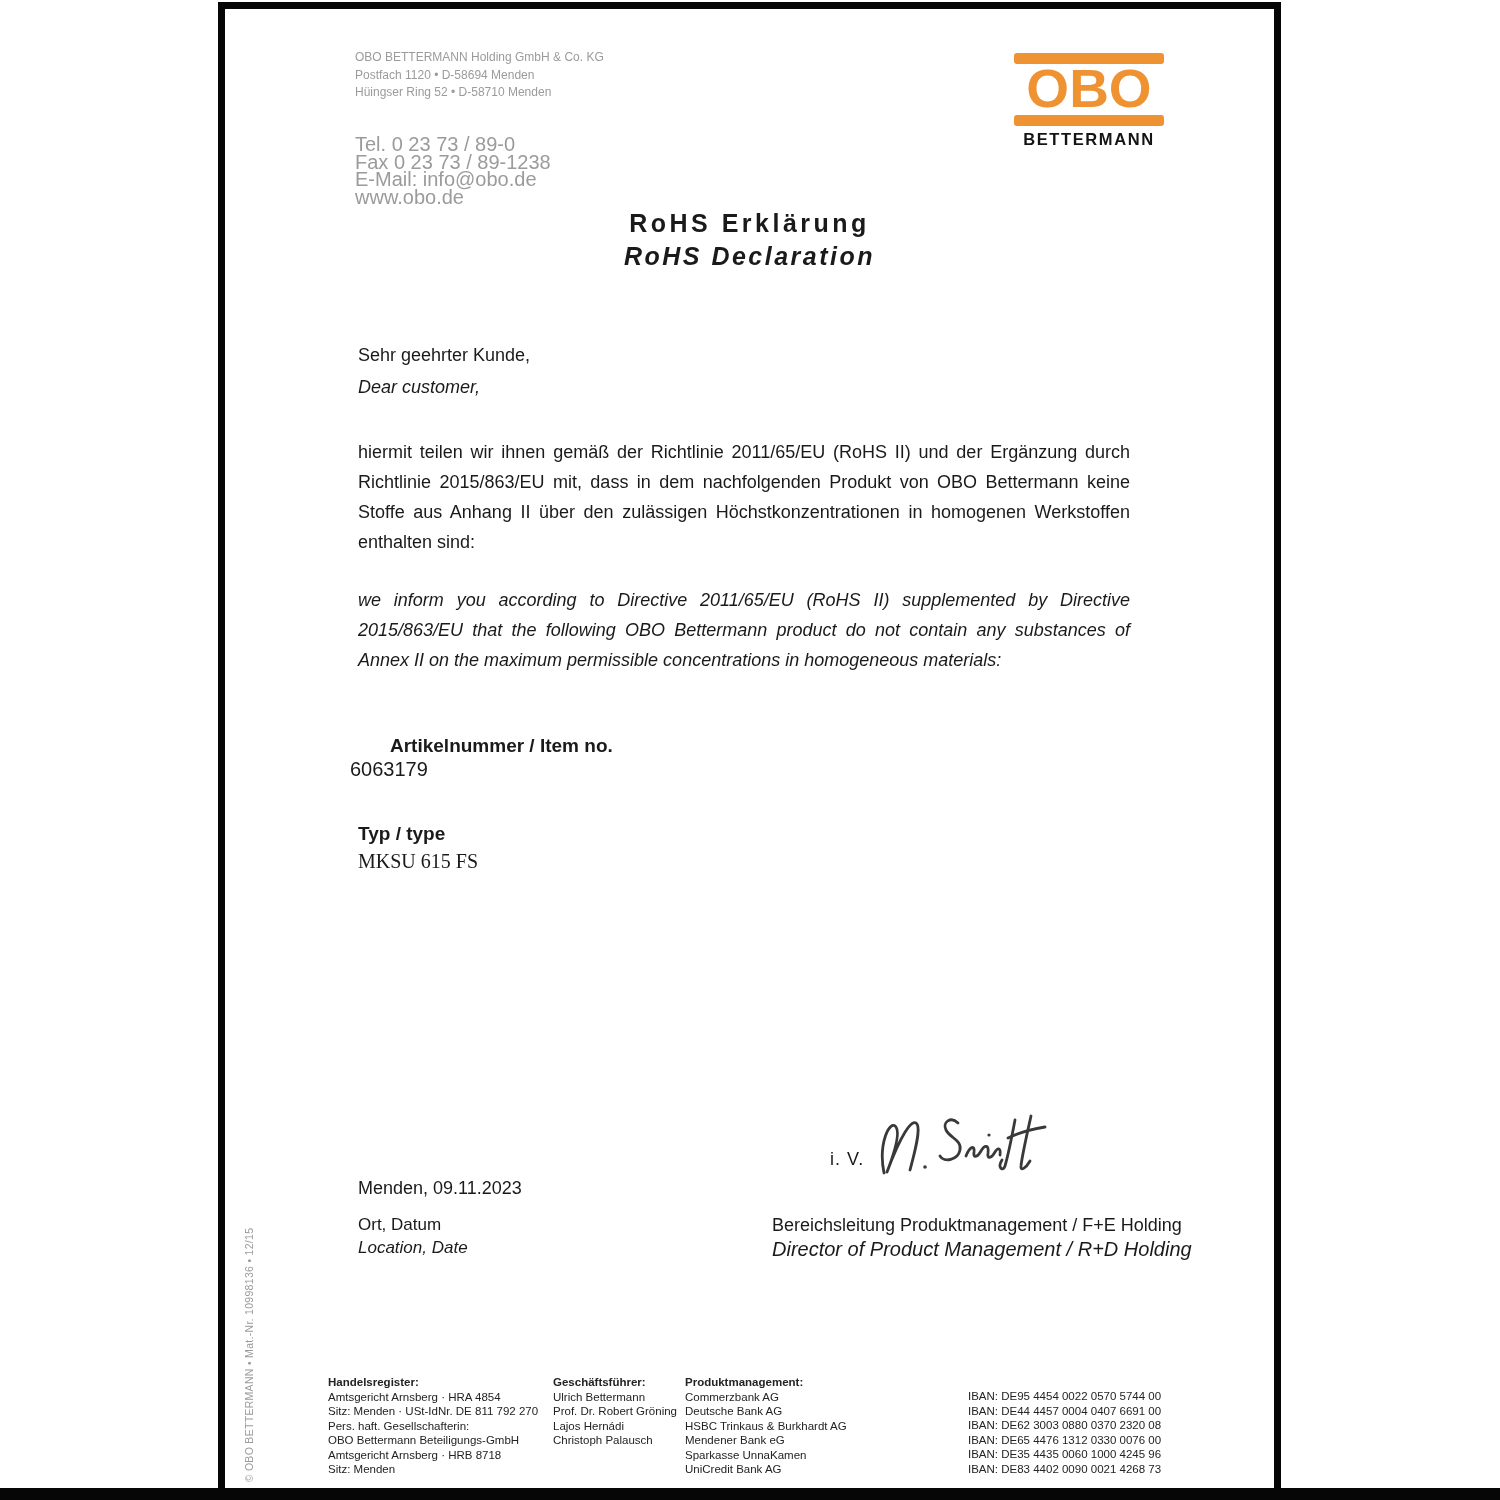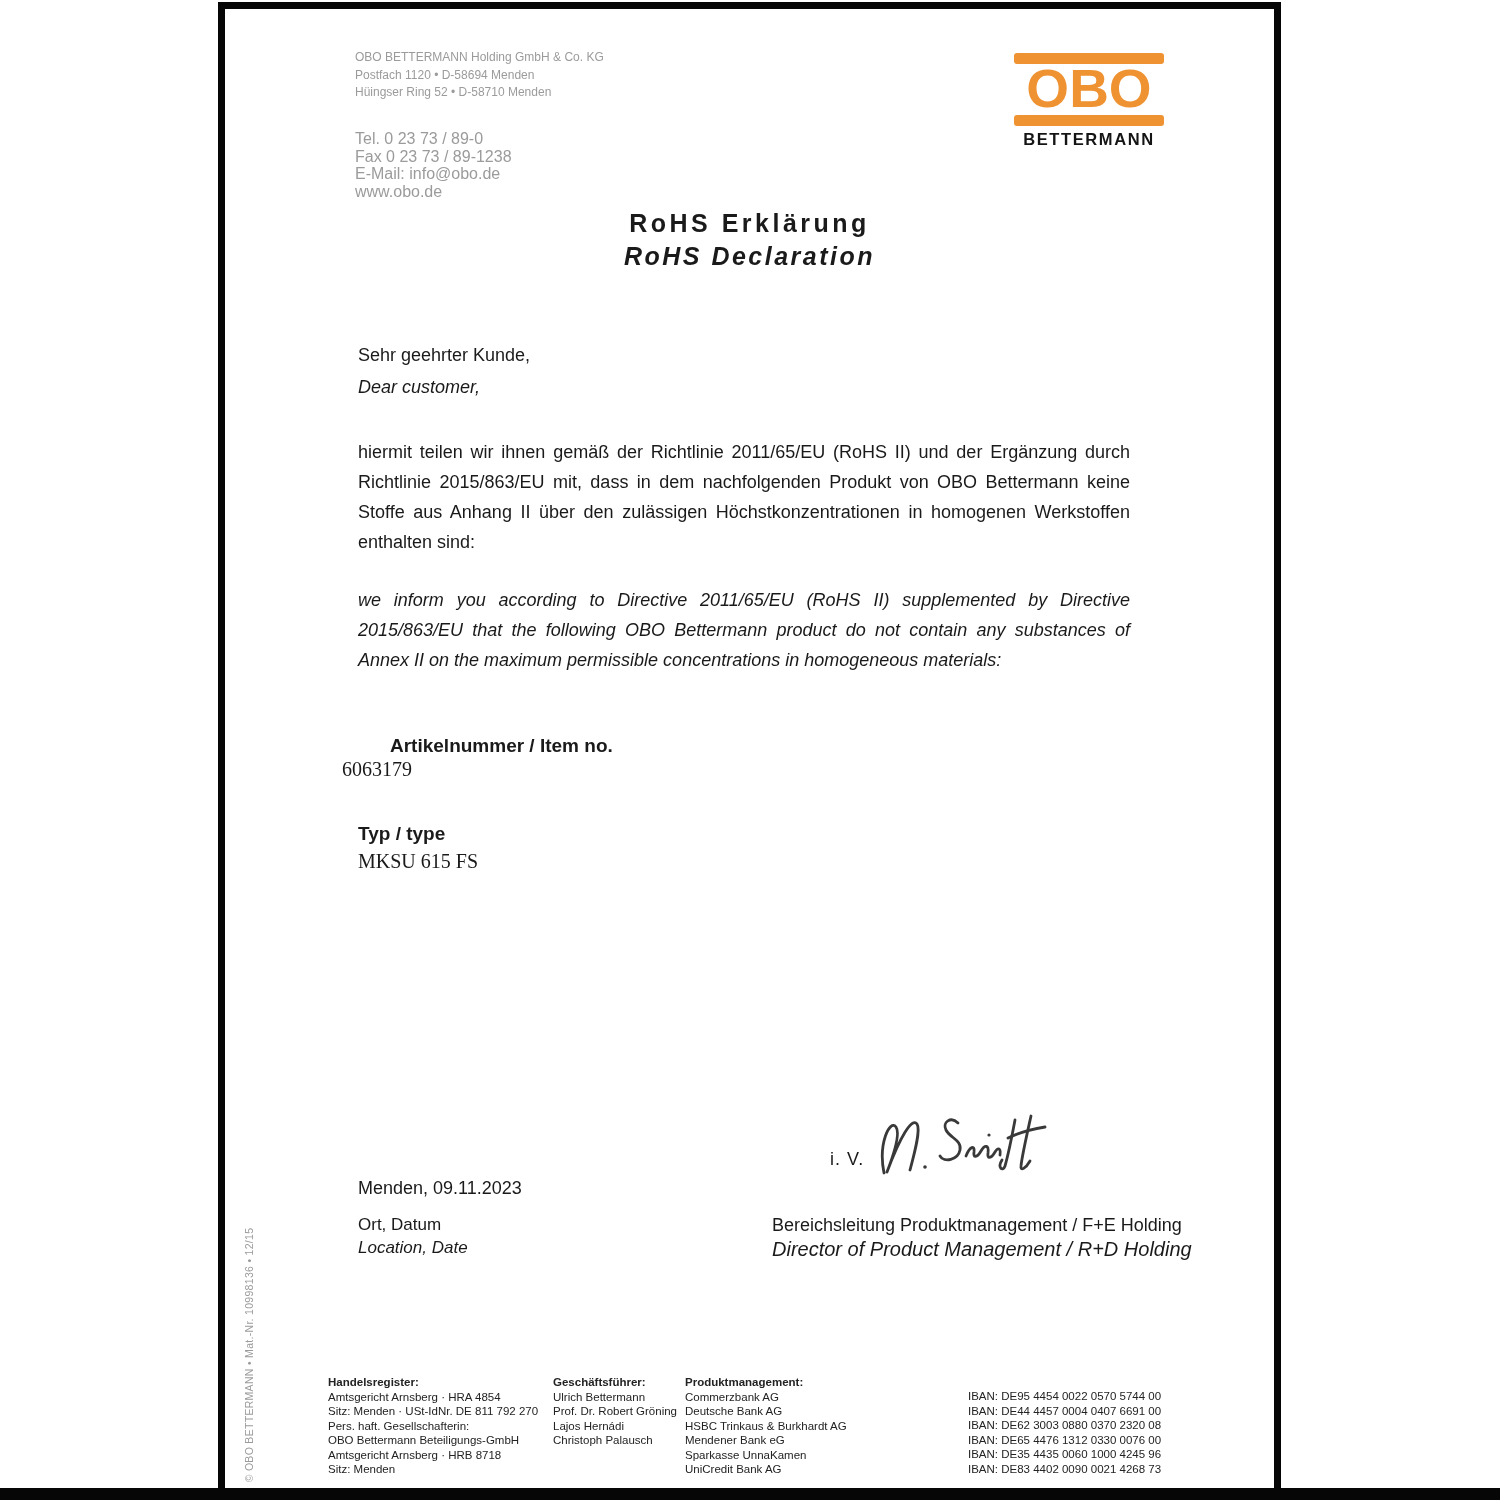--- a/index.html
+++ b/index.html
@@ -3,21 +3,21 @@
 <meta charset="utf-8">
 <style>
   html,body{margin:0;padding:0;background:#ffffff;}
   .canvas{position:relative;width:1500px;height:1500px;background:#ffffff;overflow:hidden;
           font-family:"Liberation Sans",sans-serif;color:#1a1a1a;}
   .page{position:absolute;left:218px;top:2px;width:1049px;height:1486px;background:#ffffff;
         border:7px solid #060606;border-bottom:none;}
   .abs{position:absolute;}
   .gray{color:#9b9b9b;}
   .sender{left:130px;top:40px;font-size:12px;line-height:17.5px;}
-  .contact{left:130px;top:121px;font-size:16px;line-height:17.5px;}
+  .contact{left:130px;top:127px;font-size:20px;line-height:17.5px;}
   .sender div,.contact div{white-space:nowrap;}
 
   
   .logo{left:789px;top:44px;width:150px;text-align:center;}
   .logo-bar{height:11px;background:#EF9232;border-radius:3px;}
   .logo-obo{font-size:55px;font-weight:bold;color:#EF9232;line-height:46px;margin:2px 0 3px 0;
             letter-spacing:0px;transform:scaleY(0.96);}
   .logo-bet{font-size:16.5px;font-weight:bold;color:#141414;letter-spacing:1.6px;margin-top:4px;white-space:nowrap;}
 
   .title-block{left:0;width:1049px;top:198px;text-align:center;line-height:33px;}
@@ -25,21 +25,21 @@
   .title-en{font-size:25px;font-weight:bold;font-style:italic;letter-spacing:2.5px;}
 
   .sal-de{left:133px;top:336px;font-size:18px;}
   .sal-en{left:133px;top:368px;font-size:18px;font-style:italic;}
 
   .para{left:133px;width:772px;font-size:18px;line-height:30px;text-align:justify;}
   .para-de{top:428px;}
   .para-en{top:576px;font-style:italic;}
 
   .item-label{left:133px;top:726px;font-size:19px;font-weight:bold;margin-left:32px;}
-  .item-value{left:117px;top:749px;font-size:20px;font-family:Liberation Serif, serif;}
+  .item-value{left:125px;top:749px;font-size:20px;font-family:Liberation Sans, sans-serif;}
   .type-label{left:133px;top:814px;font-size:19px;font-weight:bold;}
   .type-value{left:133px;top:841px;font-size:20px;font-family:"Liberation Serif",serif;}
 
   .sig-iv{left:605px;top:1140px;font-size:18px;letter-spacing:1px;}
   .sig-svg{left:645px;top:1098px;width:190px;height:88px;}
 
   .place-date{left:133px;top:1169px;font-size:18px;}
   .pd-label-de{left:133px;top:1206px;font-size:17px;}
   .pd-label-en{left:133px;top:1229px;font-size:17px;font-style:italic;}
   .role-de{left:547px;top:1206px;font-size:18px;}

